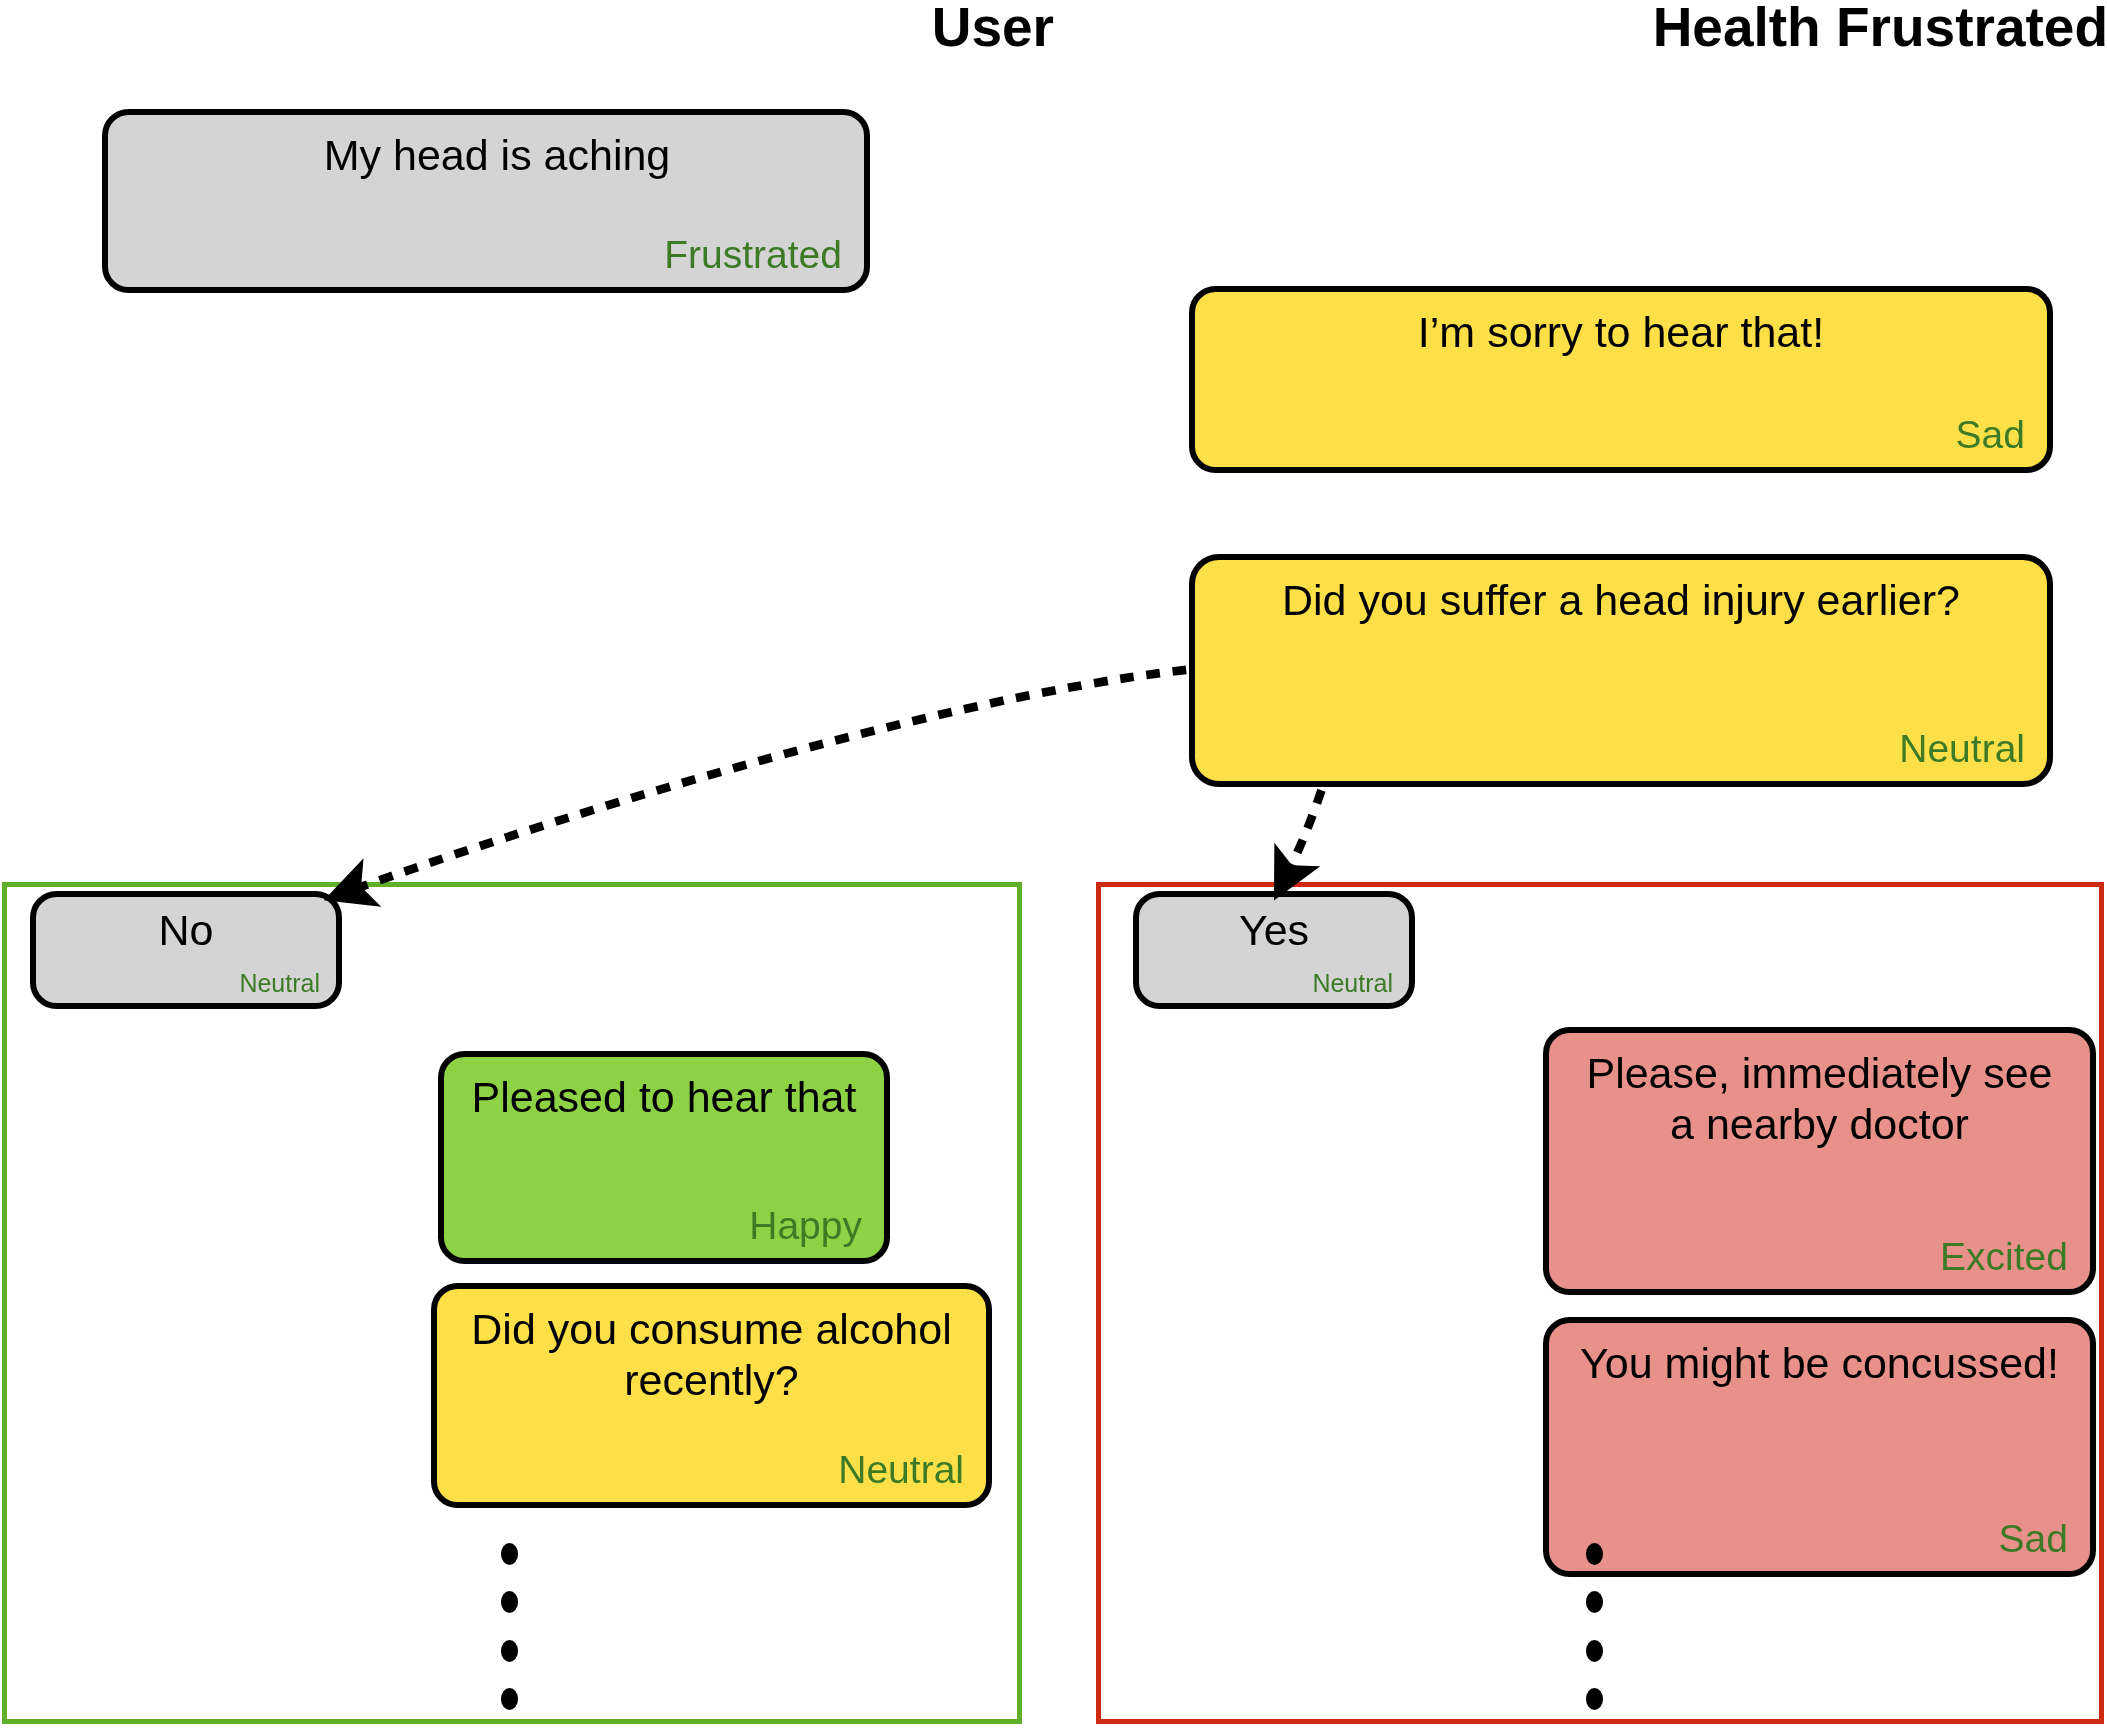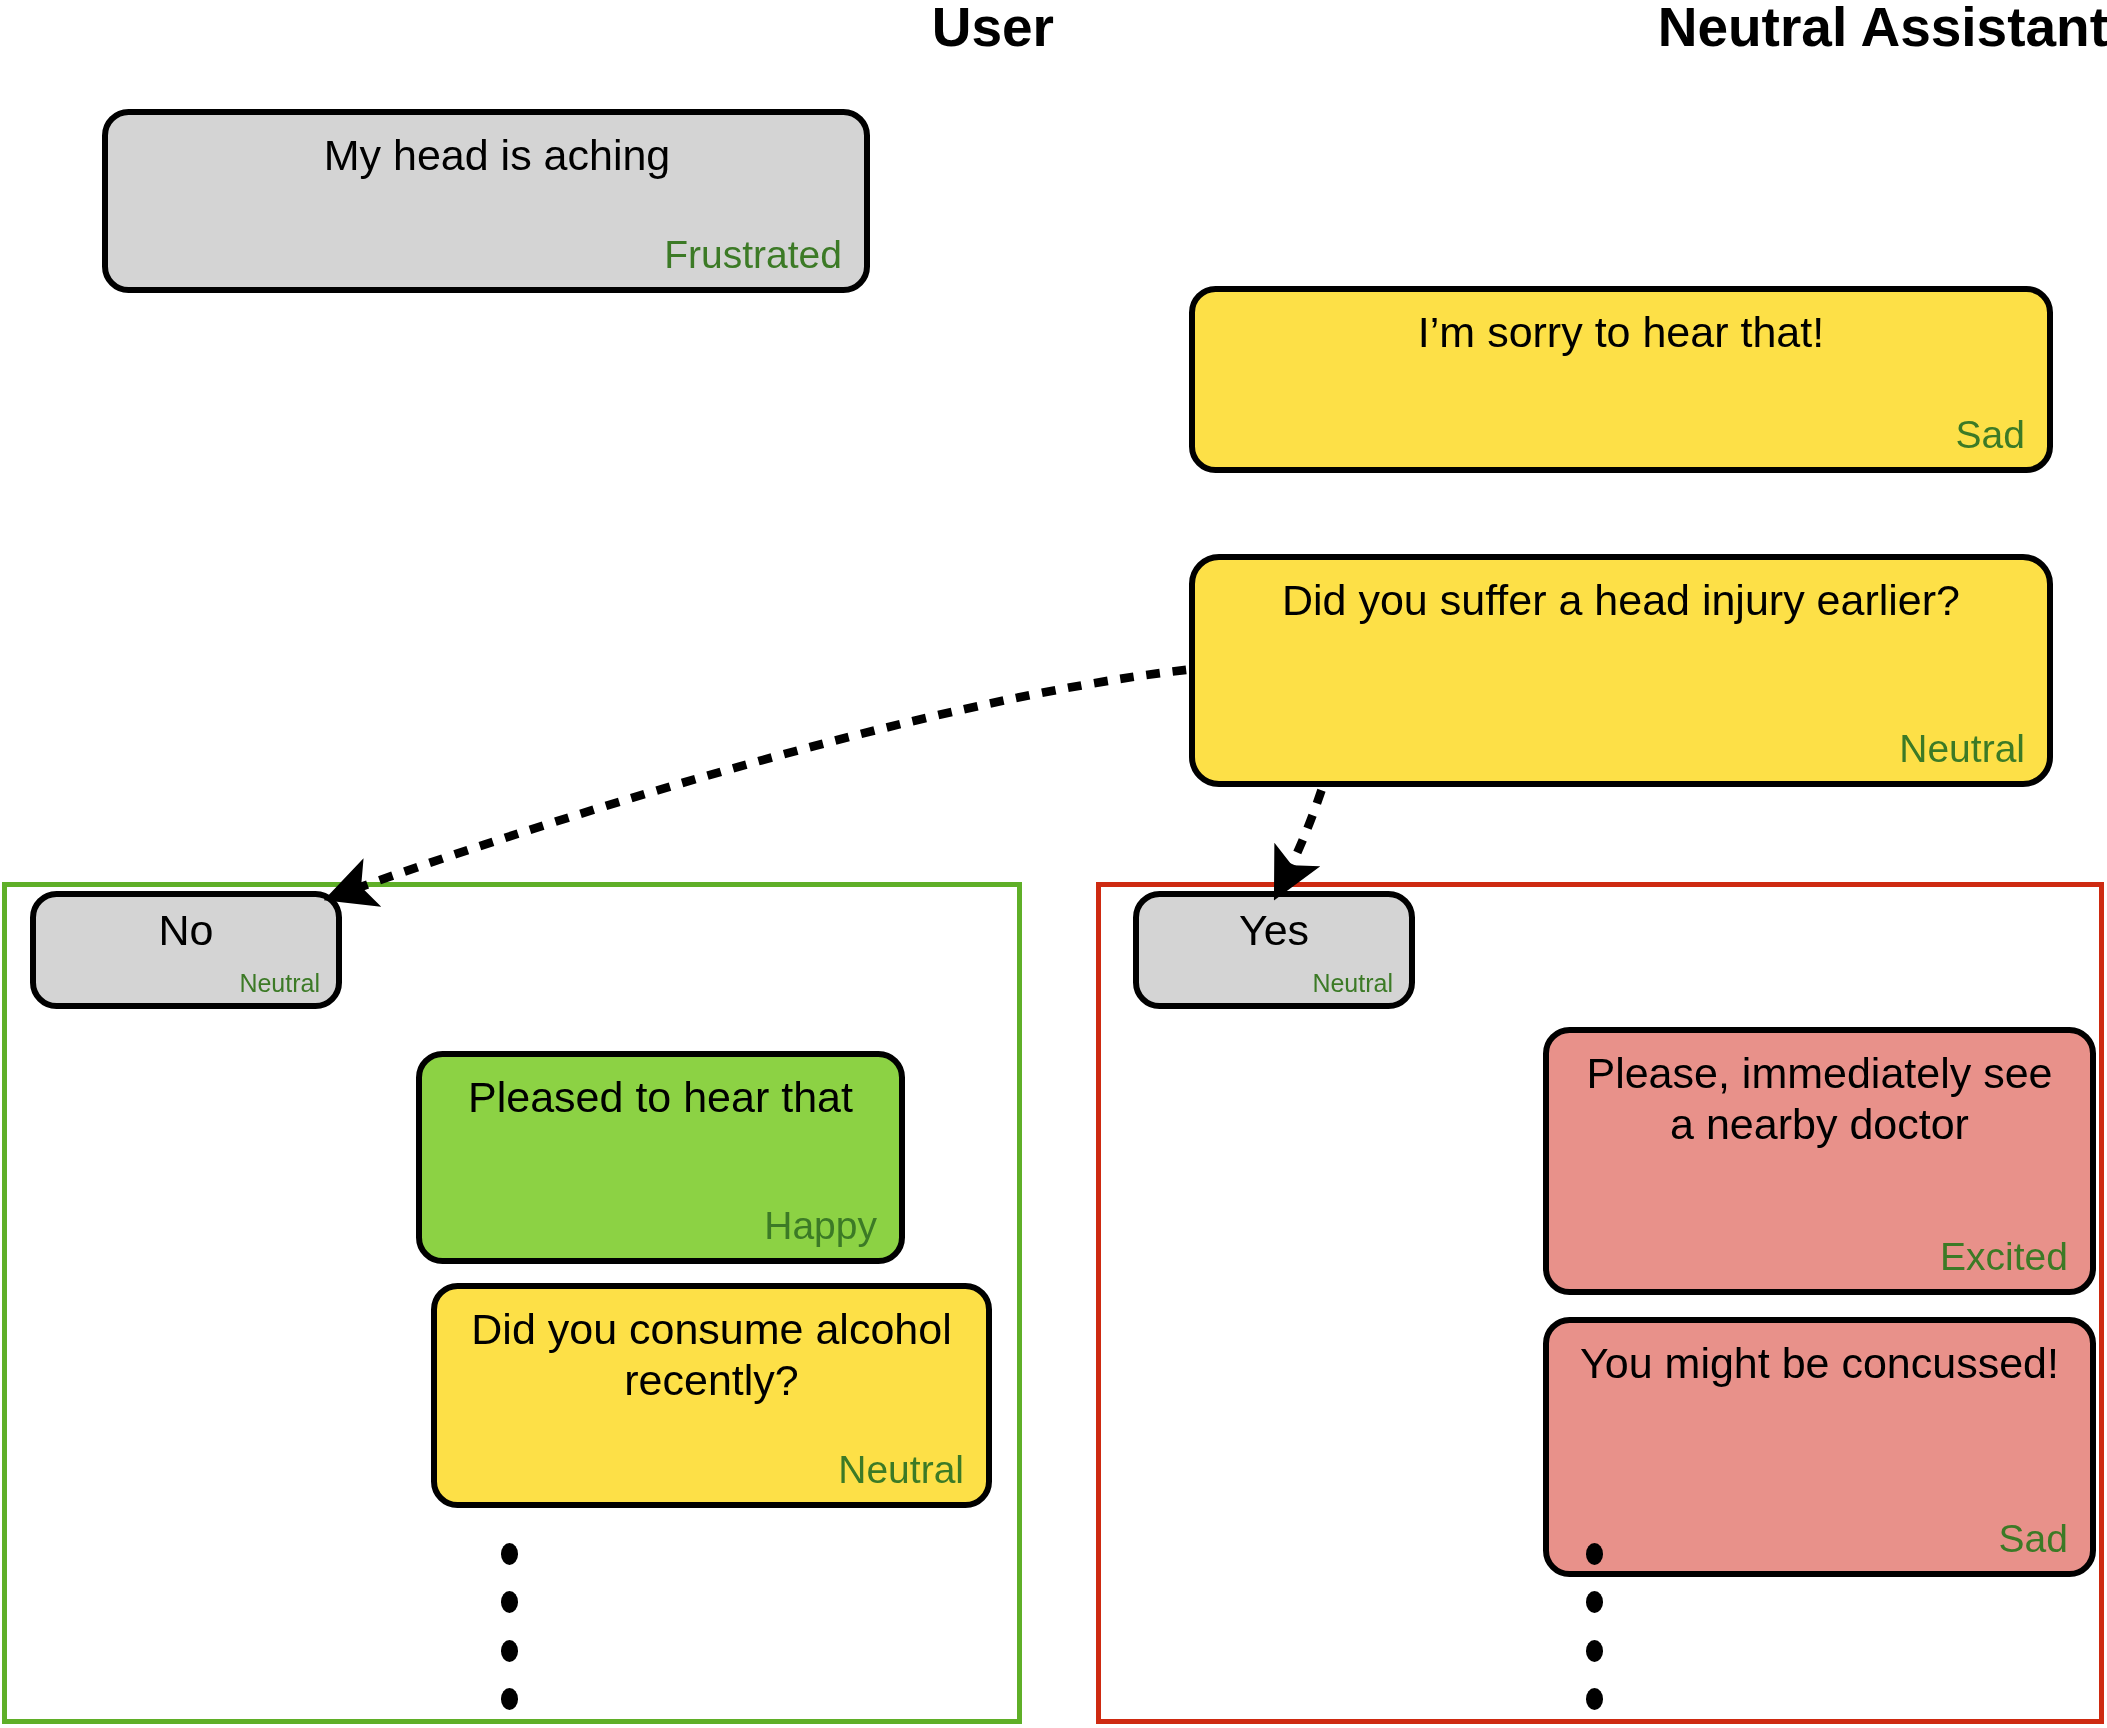--- a/index.html
+++ b/index.html
@@ -104,21 +104,21 @@
     height: 1729px;
     pointer-events: none;
   }
 </style>
 </head>
 <body>
 
 <div id="stage">
 
   <div class="col-title" id="title-user">User</div>
-  <div class="col-title" id="title-agent">Neutral Assistant</div>
+  <div class="col-title" id="title-agent">Health Frustrated</div>
 
   <div class="bubble user" style="left:102px; top:109px; width:768px; height:184px;">
     <div class="msg">My head is aching</div>
     <div class="emo">Frustrated</div>
   </div>
 
   <div class="bubble assistant" style="left:1189px; top:286px; width:864px; height:187px;">
     <div class="msg">I’m sorry to hear that!</div>
     <div class="emo">Sad</div>
   </div>
@@ -128,21 +128,21 @@
     <div class="emo">Neutral</div>
   </div>
 
   <div class="panel green" style="left:2.3px; top:882px; width:1020px; height:842px;"></div>
 
   <div class="bubble user small" style="left:30px; top:891px; width:312px; height:118px; padding:8px 16px 5.8px 16px;">
     <div class="msg">No</div>
     <div class="emo">Neutral</div>
   </div>
 
-  <div class="bubble happy" style="left:416px; top:1051px; width:489px; height:213px;">
+  <div class="bubble happy" style="left:438px; top:1051px; width:452px; height:213px;">
     <div class="msg">Pleased to hear that</div>
     <div class="emo">Happy</div>
   </div>
 
   <div class="bubble assistant" style="left:431px; top:1283px; width:561px; height:225px;">
     <div class="msg">Did you consume alcohol recently?</div>
     <div class="emo">Neutral</div>
   </div>
 
   <div class="dots" style="left:498px; top:1543px; width:23px; height:167px;">

